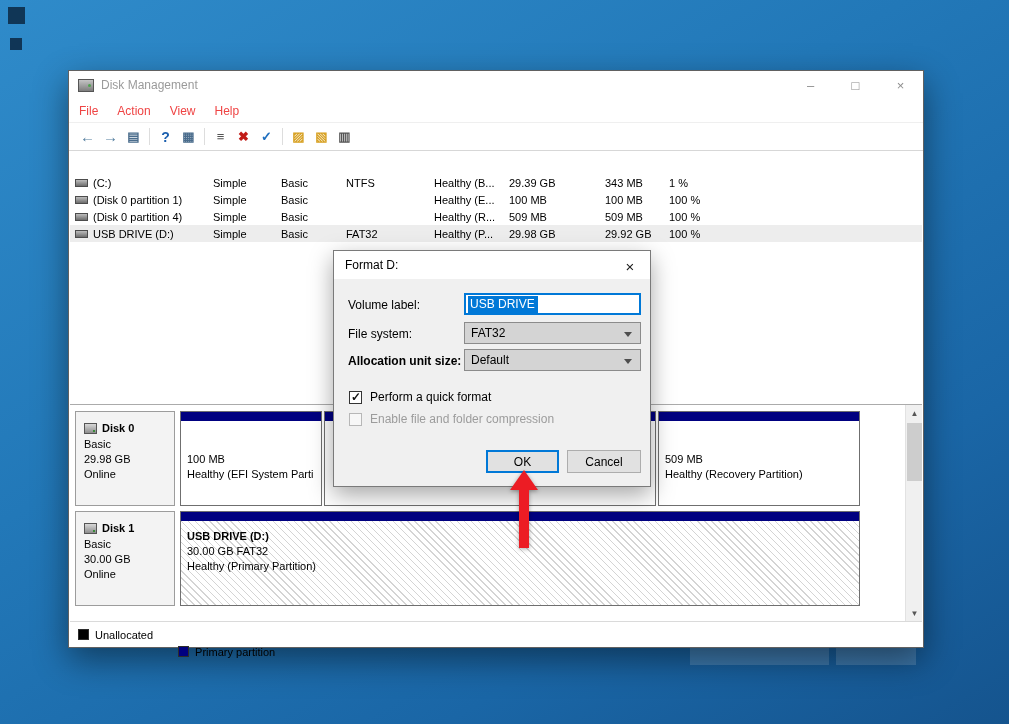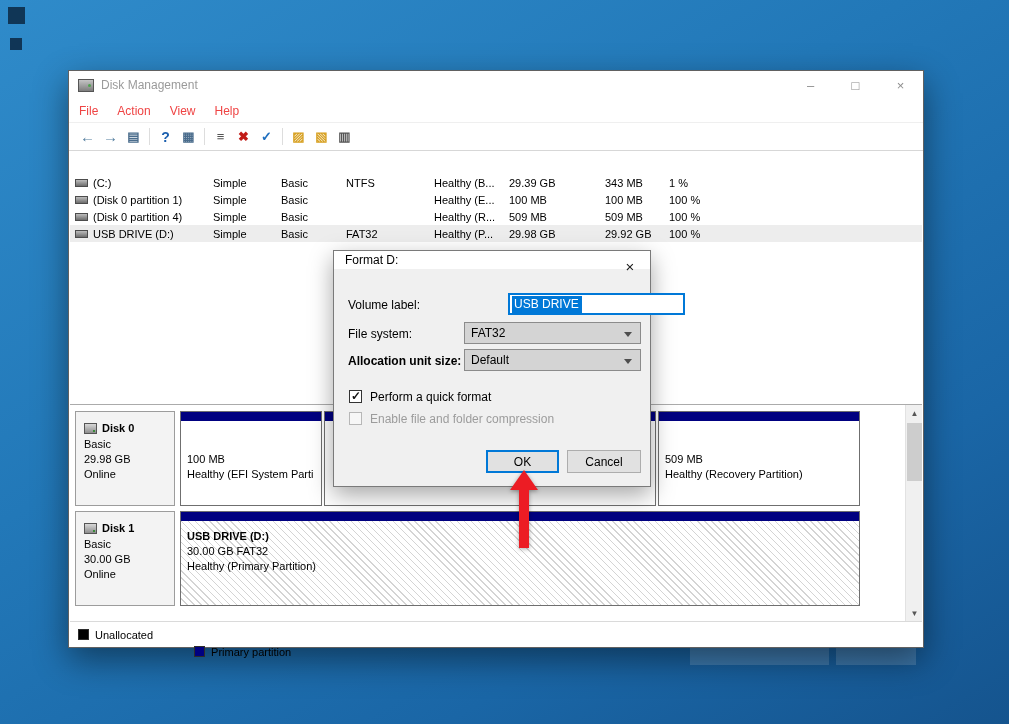--- a/index.html
+++ b/index.html
@@ -70,45 +70,45 @@
   .part.p0-3 { left:583px; width:202px; }
   .part.p1-1 { left:105px; width:680px;
     background:repeating-linear-gradient(45deg,#fff 0px,#fff 4px,#d4d4d4 4px,#d4d4d4 5px); }
 
   .scrollbar { position:absolute; right:0; top:0; width:17px; height:217px; background:#f0f0f0; border-left:1px solid #e2e2e2; }
   .sb-btn { position:absolute; left:0; width:17px; height:17px; display:flex; align-items:center; justify-content:center; font-size:8px; color:#555; }
   .sb-btn.up { top:0; } .sb-btn.down { bottom:0; }
   .sb-thumb { position:absolute; left:1px; top:18px; width:15px; height:58px; background:#cdcdcd; }
 
   .legend { position:absolute; left:1px; right:1px; top:550px; height:26px; background:#fff;
-    border-top:1px solid #dadada; display:flex; align-items:center; font-size:11px; color:#000;gap:16px; }
+    border-top:1px solid #dadada; display:flex; align-items:center; font-size:11px; color:#000; }
   .legend-item { display:flex; align-items:center; gap:6px; }
   .legend-item.first { margin-left:8px; }
   .legend-item.second { margin-left:25px;margin-top:34px; }
   .swatch { width:11px; height:11px; border:1px solid #2c2c2c; flex:0 0 auto; }
   .sw-black { background:#000000; }
   .sw-navy  { background:#000080; }
 
   
   .dialog { position:absolute; left:333px; top:250px; width:318px; height:237px; background:#f0f0f0;
     border:1px solid #7a7a7a; box-shadow:0 8px 22px rgba(0,0,0,.35); z-index:20; }
-  .dlg-title { position:absolute; left:0; top:0; right:0; height:18px; background:#fff;
+  .dlg-title { position:absolute; left:0; top:0; right:0; height:28px; background:#fff;
     display:flex; align-items:center; padding-left:11px; font-size:12px; color:#000; }
   .dlg-close { position:absolute; right:0; top:0; width:40px; height:30px; display:flex; align-items:center; justify-content:center; font-size:15px; color:#1a1a1a; }
   .dlg-label { position:absolute; left:14px; font-size:12px; color:#000; }
   .lbl-volume { top:47px; } .lbl-fs { top:76px; } .lbl-alloc { top:103px;font-weight:bold; }
   .dlg-input { position:absolute; left:130px; top:42px; width:177px; height:22px; background:#fff;
-    border:2px solid #0078d7; font-size:12px; display:flex; align-items:center; padding-left:2px;margin-left:44px; }
+    border:2px solid #0078d7; font-size:12px; display:flex; align-items:center; padding-left:2px; }
   .sel-text { background:#0078d7; color:#fff; padding:1px 3px 2px 2px; }
   .combo { position:absolute; left:130px; width:177px; height:22px; background:#d4d4d4;
     border:1px solid #8b8b8b; font-size:12px; display:flex; align-items:center; padding-left:6px; color:#000; }
   .combo.fs { top:71px; } .combo.alloc { top:98px; }
   .combo::after { content:""; position:absolute; right:8px; top:9px;
     border-left:4px solid transparent; border-right:4px solid transparent; border-top:5px solid #4e4e4e; }
-  .chk-row { position:absolute; left:15px; display:flex; gap:8px; font-size:12px; color:#000; }
+  .chk-row { position:absolute; left:15px; display:flex; align-items:center; gap:8px; font-size:12px; color:#000; }
   .chk-row.quick { top:139px; }
   .chk-row.compress { top:161px; color:#9c9c9c; }
   .chk-box { width:13px; height:13px; background:#fff; border:1px solid #333; position:relative; flex:0 0 auto; }
   .chk-box.checked::after { content:"✓"; position:absolute; left:1px; top:-2px; font-size:12px; font-weight:bold; color:#111; }
   .chk-box.disabled { border-color:#b7b7b7; background:#f7f7f7; }
   .btn { position:absolute; top:199px; height:23px; background:#e1e1e1; border:1px solid #adadad;
     font-size:12px; display:flex; align-items:center; justify-content:center; color:#000; }
   .btn.ok { left:152px; width:73px; border:2px solid #0078d7; }
   .btn.cancel { left:233px; width:74px; }
 

